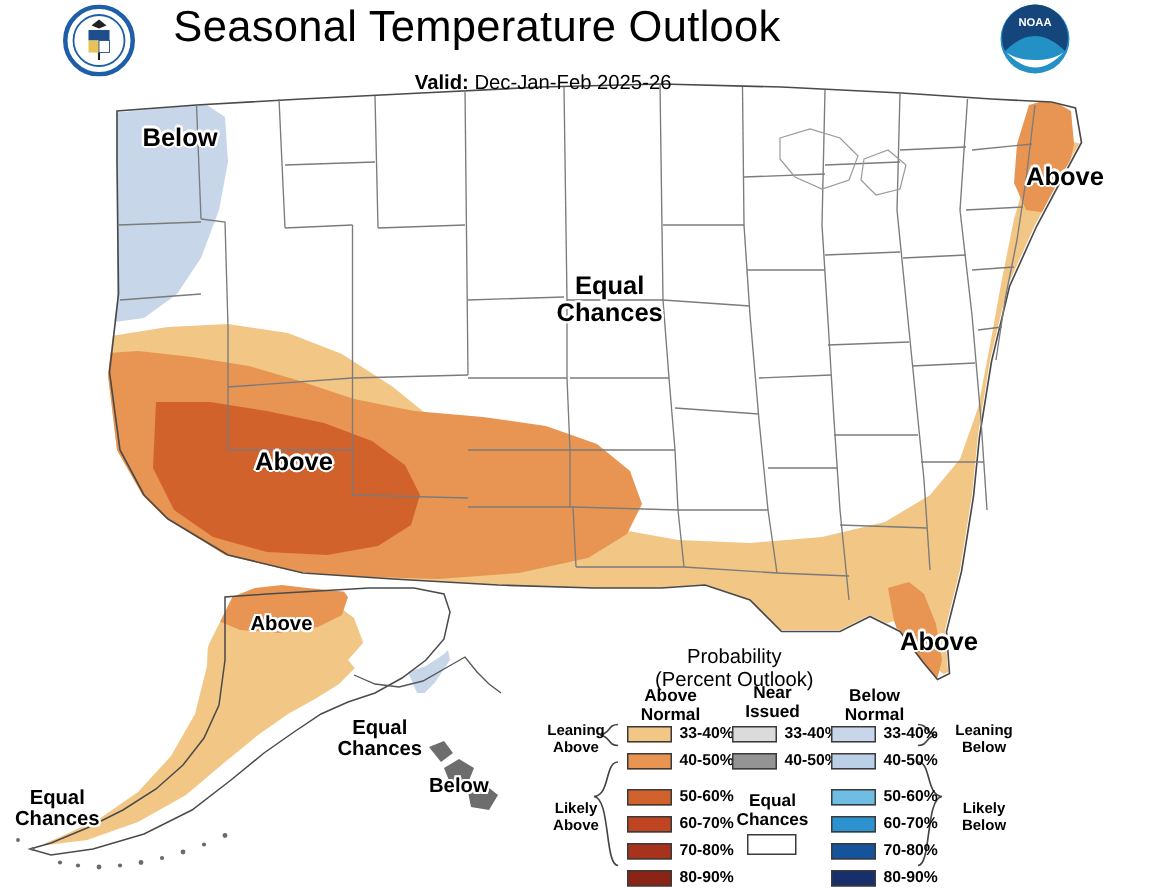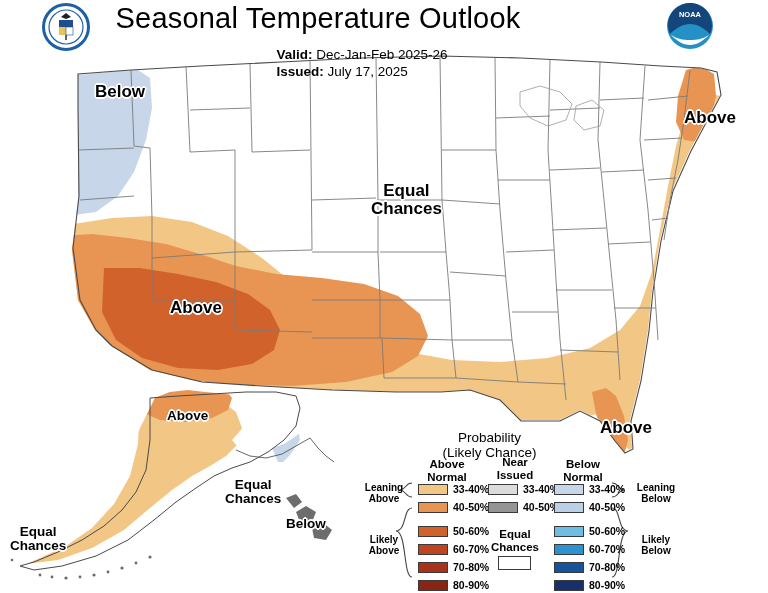--- a/index.html
+++ b/index.html
@@ -267,26 +267,20 @@
   </svg>
 
   <div class="title">Seasonal Temperature Outlook</div>
 
   <div class="subline sub1">
     <span class="sub-inner">
       <span class="lbl">Valid:</span>
       <span>Dec-Jan-Feb 2025-26</span>
     </span>
   </div>
-  <div class="subline sub2">
-    <span class="sub-inner">
-      <span class="lbl">Issued:</span>
-      <span>July 17, 2025</span>
-    </span>
-  </div>
 
   <svg class="doc-seal" viewBox="0 0 48 48">
     <circle cx="24" cy="24" r="22.5" fill="#ffffff" stroke="#1f5fa8" stroke-width="3"></circle>
     <circle cx="24" cy="24" r="17" fill="#ffffff" stroke="#1f5fa8" stroke-width="1.2"></circle>
     <path d="M24 10 l5 4 -5 2 -5 -2 z" fill="#222"></path>
     <rect x="17" y="17" width="14" height="7" fill="#1f4e8c"></rect>
     <rect x="17" y="24" width="7" height="8" fill="#e8c35a"></rect>
     <rect x="24" y="24" width="7" height="8" fill="#ffffff" stroke="#1f4e8c" stroke-width="0.6"></rect>
     <path d="M24 32 l0 5" stroke="#222" stroke-width="1.4"></path>
     <circle cx="24" cy="24" r="22.5" fill="none" stroke="#1f5fa8" stroke-width="1"></circle>
@@ -311,21 +305,21 @@
       <div class="mlabel sm" style="left: 225px; top: 478px;">Equal
 Chances</div>
       <div class="mlabel sm" style="left: 286px; top: 517px;">Below</div>
       <div class="mlabel sm" style="left: 10px; top: 525px;">Equal
 Chances</div>
     </div>
 
   <div class="legend">
     <div class="lg-title">
       <div>Probability</div>
-      <div>(Likely Chance)</div>
+      <div>(Percent Outlook)</div>
     </div>
     <div class="lg-col-head ch-above">Above
 Normal</div>
     <div class="lg-col-head ch-near">Near
 Issued</div>
     <div class="lg-col-head ch-below">Below
 Normal</div>
 
     <div id="sw-above">
         <div class="swatch" style="left: 66px; top: 54px; background: rgb(242, 198, 133);"></div>

